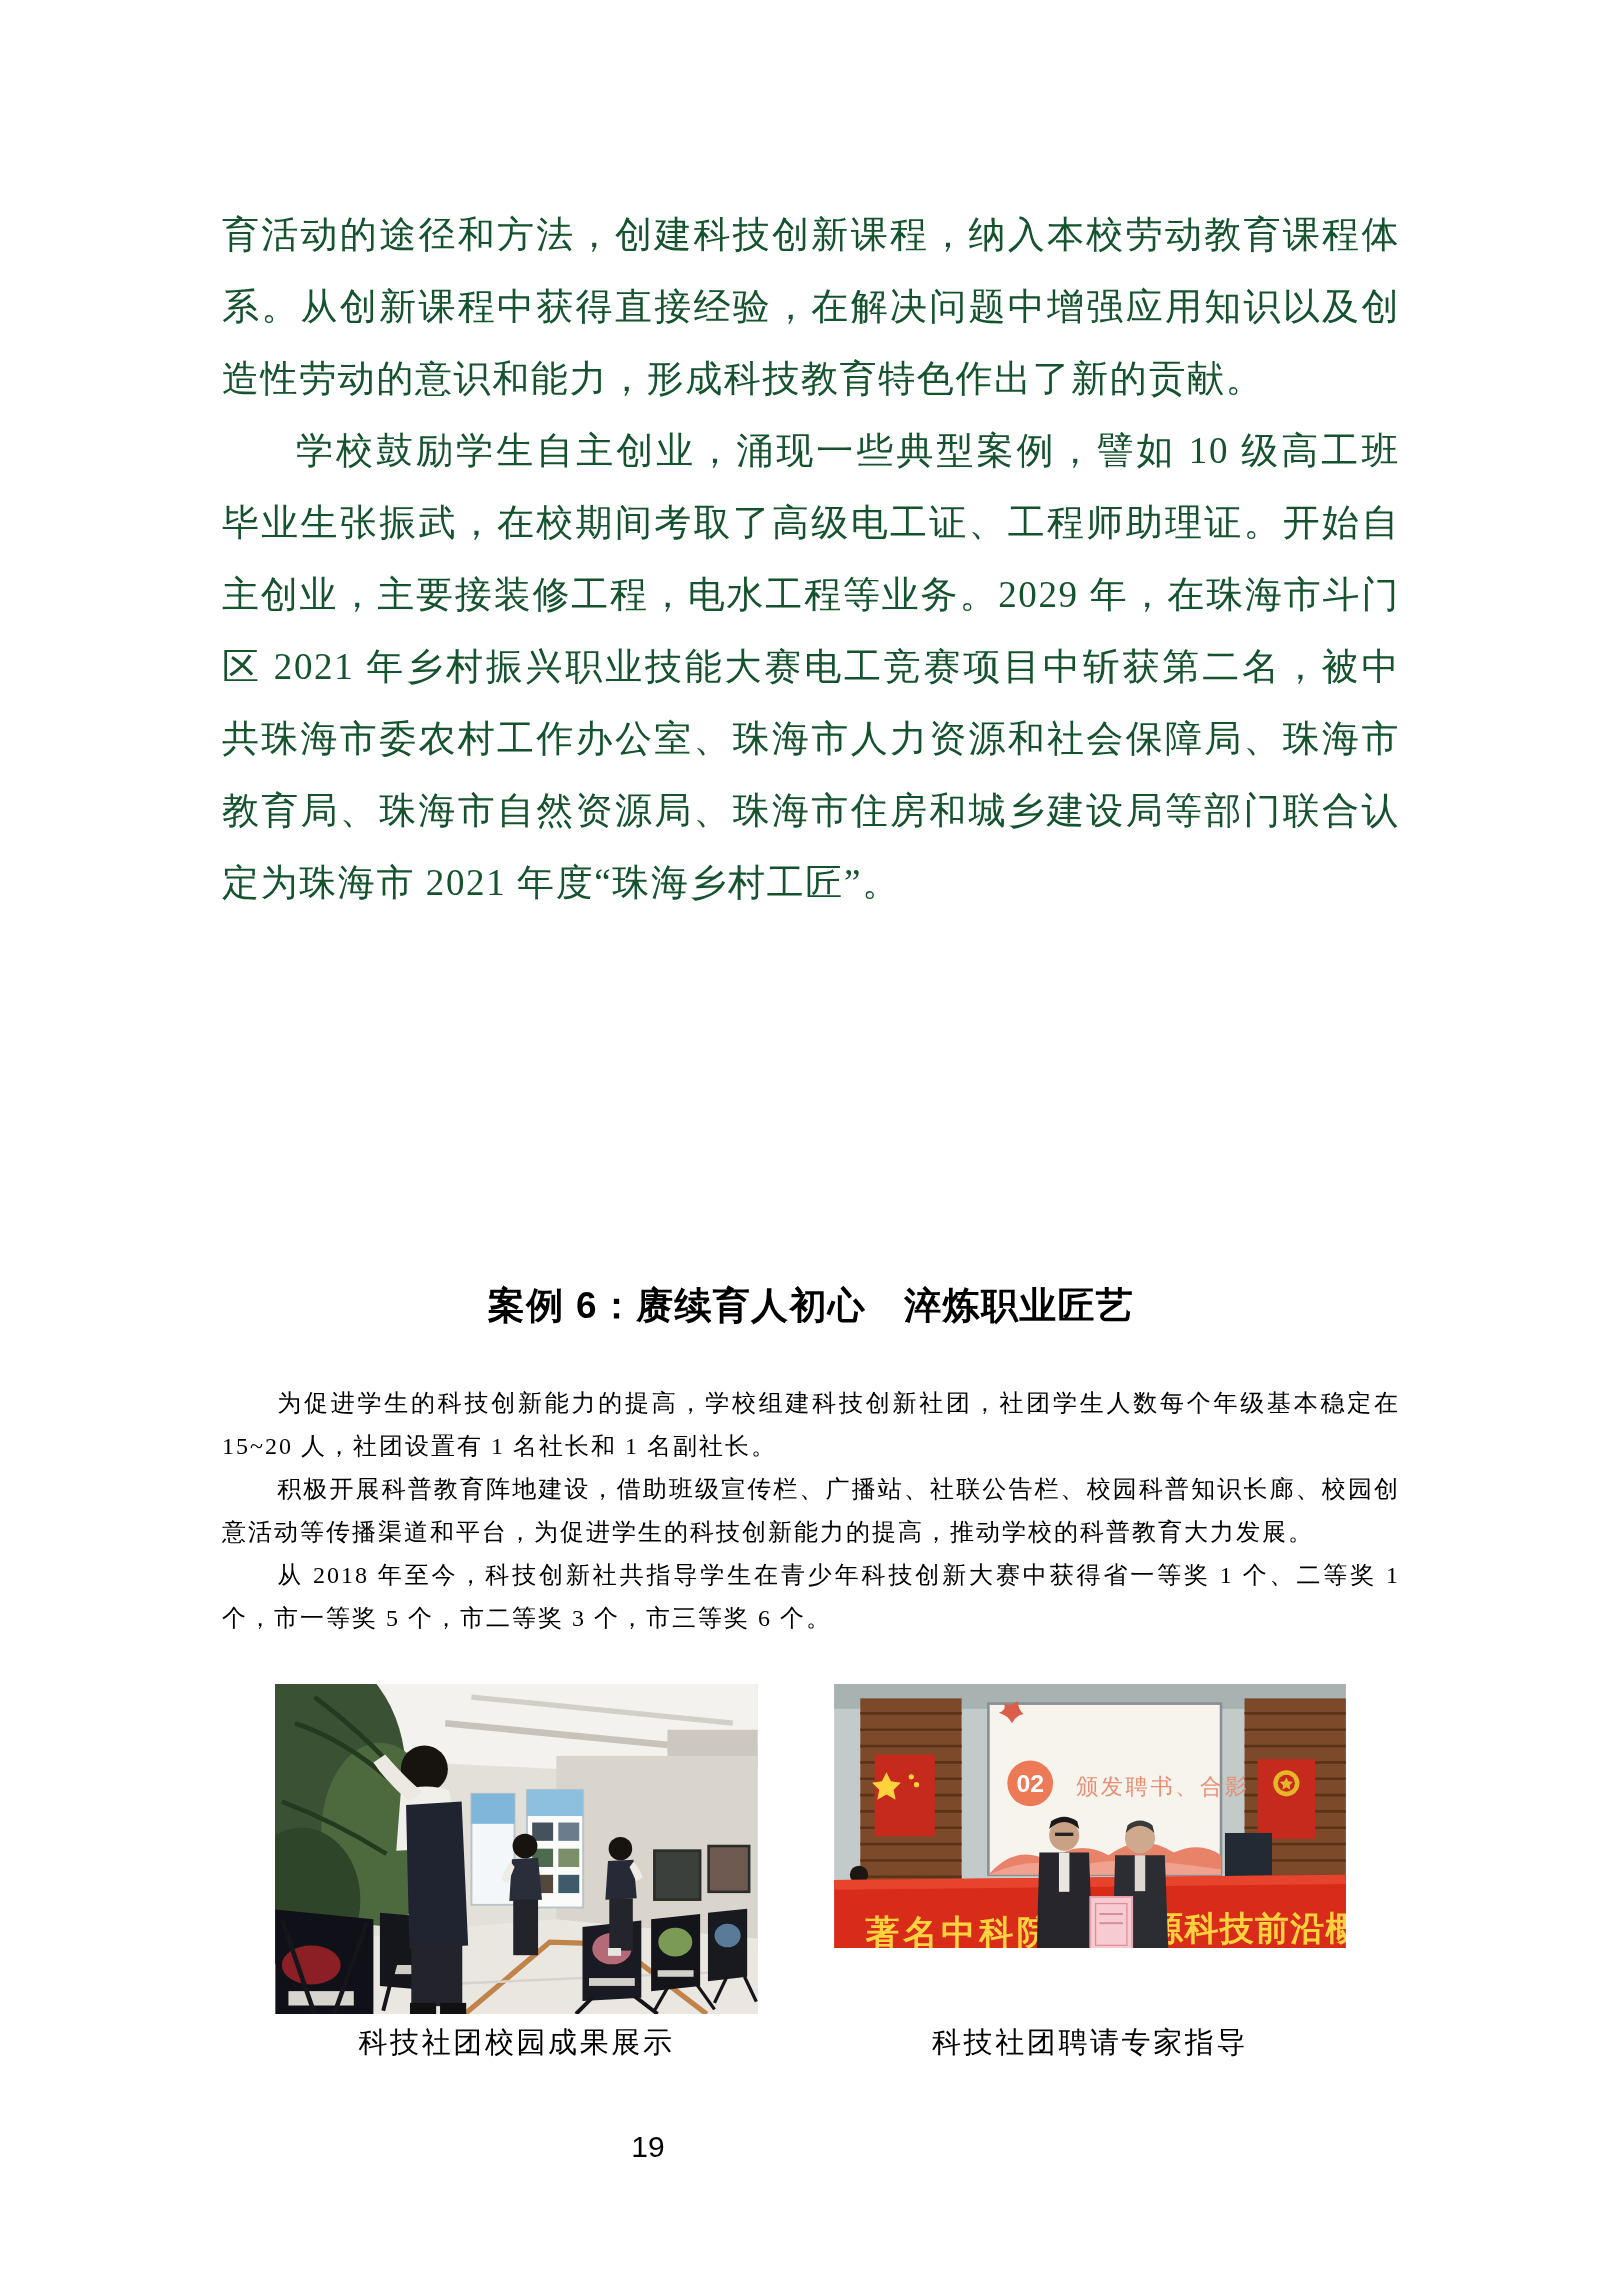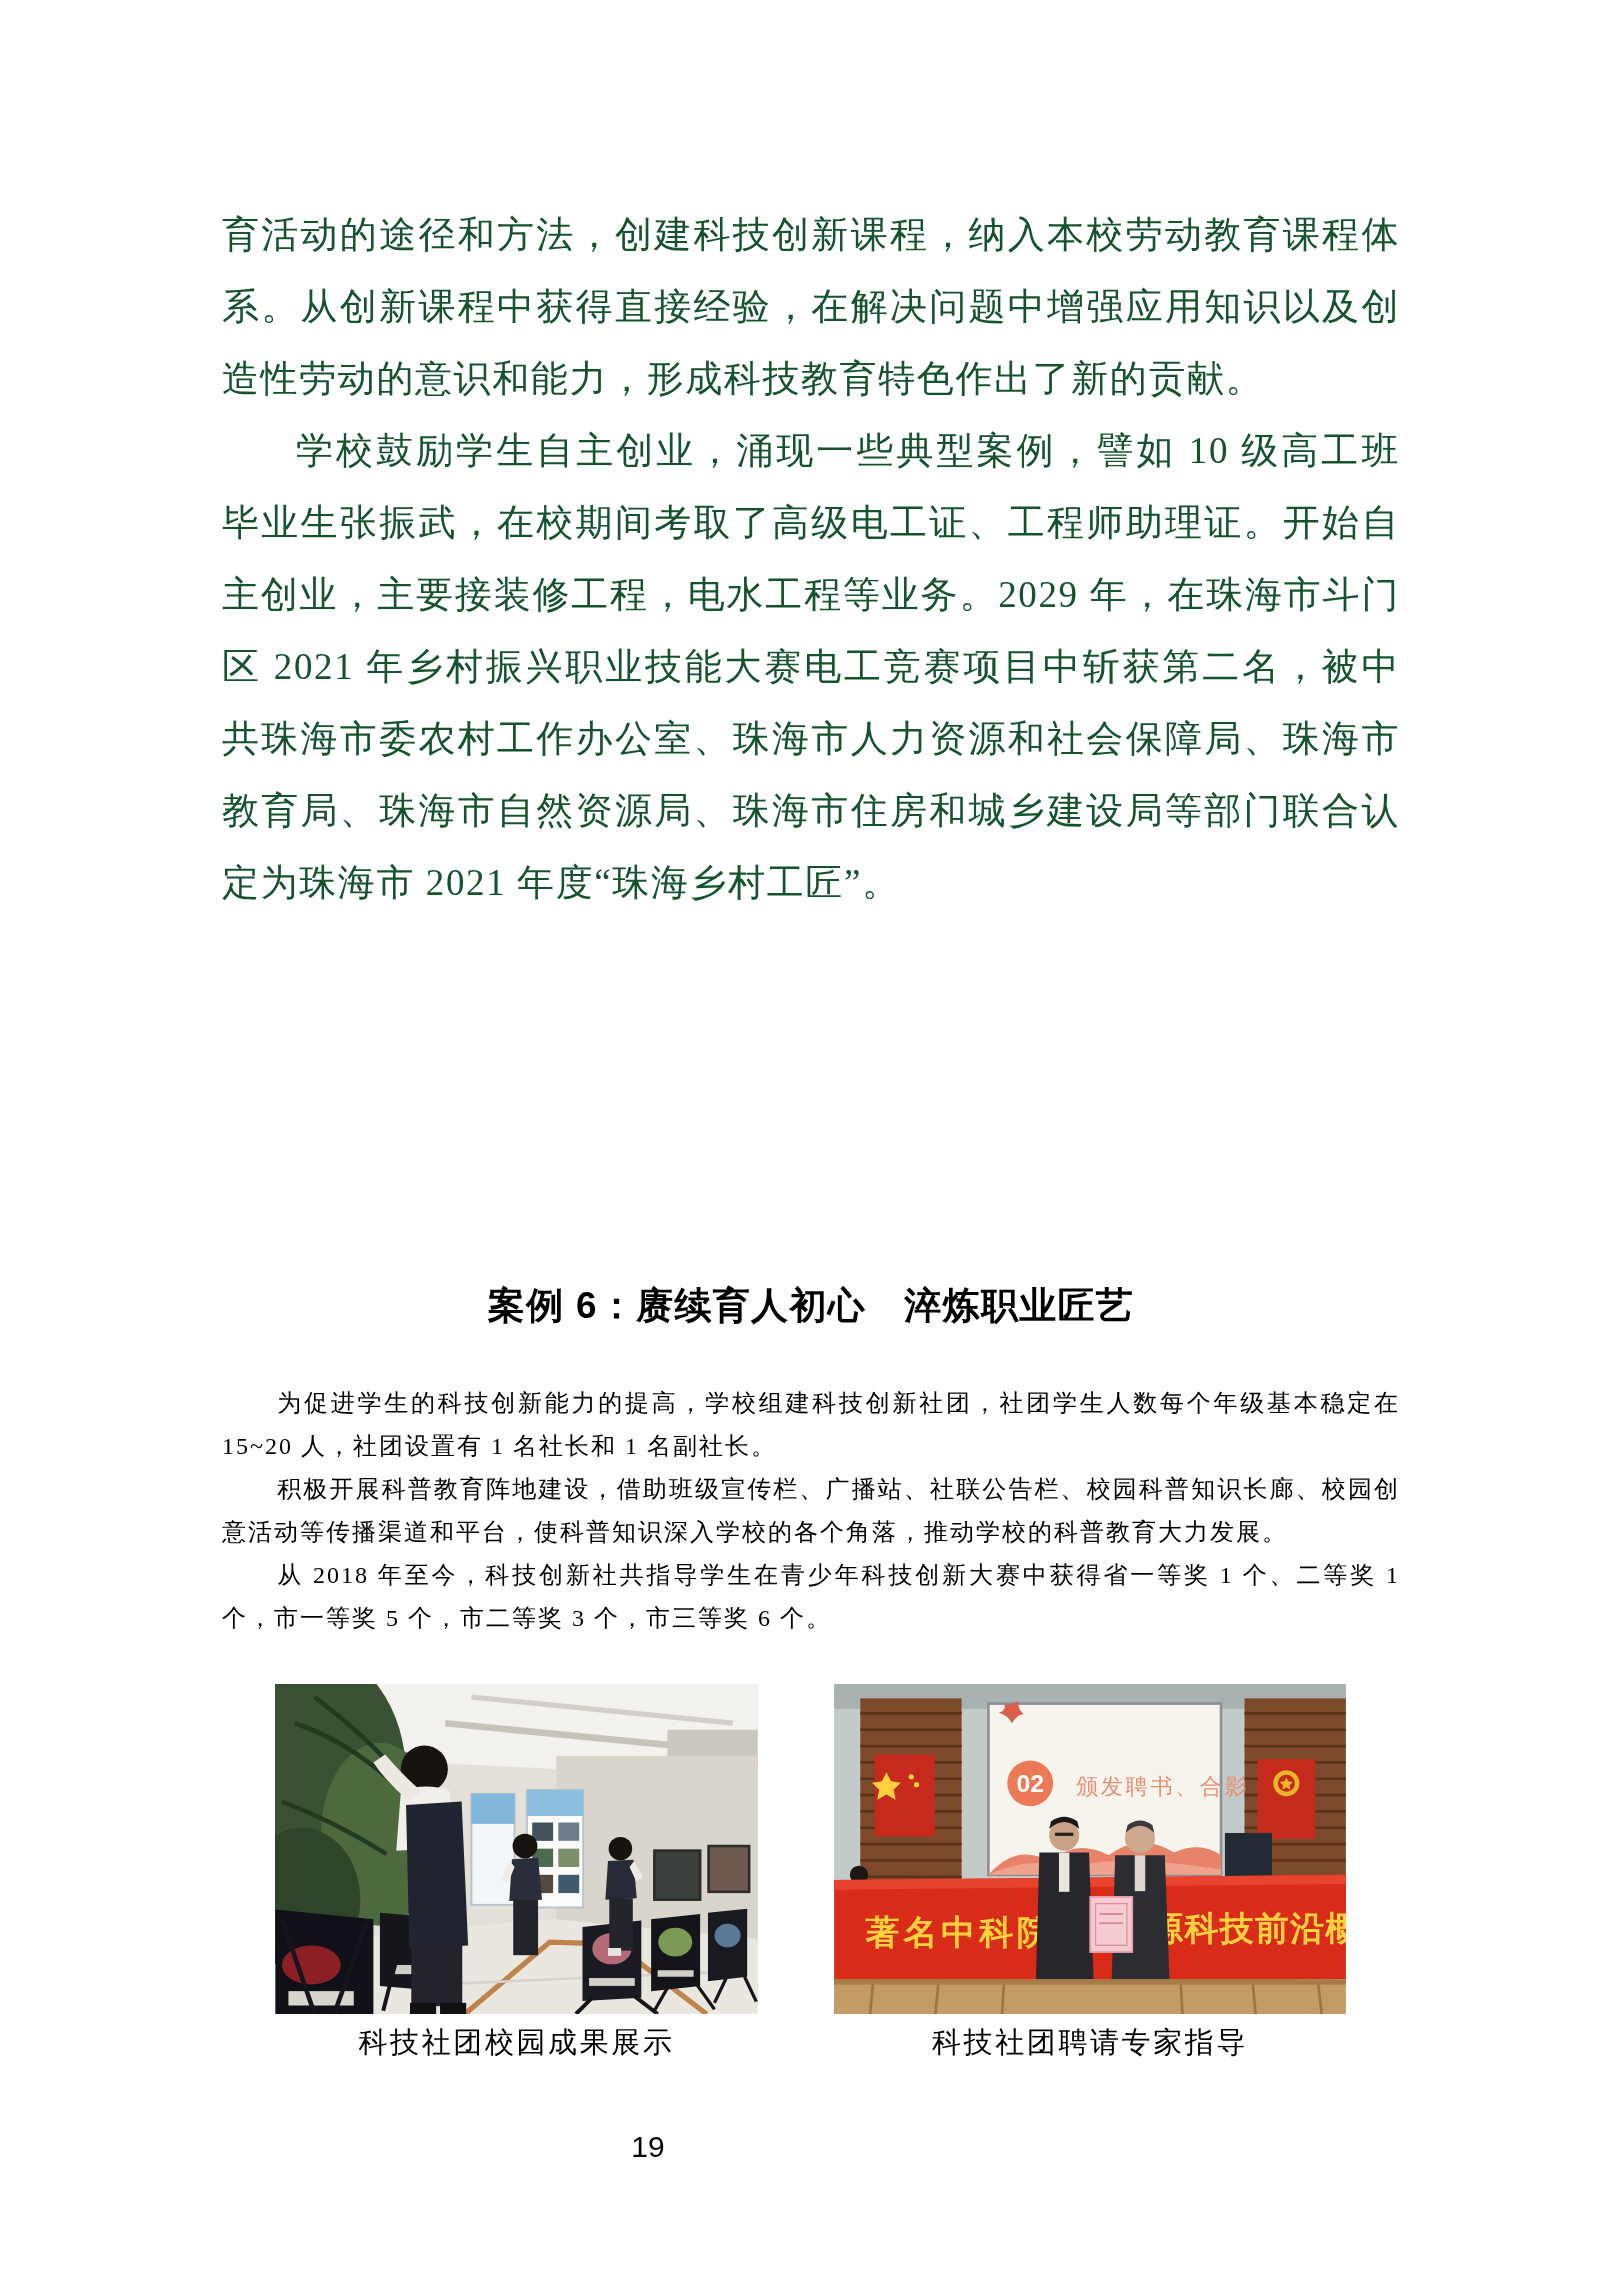--- a/index.html
+++ b/index.html
@@ -41,21 +41,21 @@
 
   <div class="body-text">
     <p>育活动的途径和方法，创建科技创新课程，纳入本校劳动教育课程体系。从创新课程中获得直接经验，在解决问题中增强应用知识以及创造性劳动的意识和能力，形成科技教育特色作出了新的贡献。</p>
     <p class="indent">学校鼓励学生自主创业，涌现一些典型案例，譬如 10 级高工班毕业生张振武，在校期间考取了高级电工证、工程师助理证。开始自主创业，主要接装修工程，电水工程等业务。2029 年，在珠海市斗门区 2021 年乡村振兴职业技能大赛电工竞赛项目中斩获第二名，被中共珠海市委农村工作办公室、珠海市人力资源和社会保障局、珠海市教育局、珠海市自然资源局、珠海市住房和城乡建设局等部门联合认定为珠海市 2021 年度“珠海乡村工匠”。</p>
   </div>
 
   <div class="case-heading">案例 6：赓续育人初心　淬炼职业匠艺</div>
 
   <div class="case-body">
     <p>为促进学生的科技创新能力的提高，学校组建科技创新社团，社团学生人数每个年级基本稳定在 15~20 人，社团设置有 1 名社长和 1 名副社长。</p>
-    <p>积极开展科普教育阵地建设，借助班级宣传栏、广播站、社联公告栏、校园科普知识长廊、校园创意活动等传播渠道和平台，使科普知识深入学校的各个角落，推动学校的科普教育大力发展。</p>
+    <p>积极开展科普教育阵地建设，借助班级宣传栏、广播站、社联公告栏、校园科普知识长廊、校园创意活动等传播渠道和平台，为促进学生的科技创新能力的提高，推动学校的科普教育大力发展。</p>
     <p>从 2018 年至今，科技创新社共指导学生在青少年科技创新大赛中获得省一等奖 1 个、二等奖 1 个，市一等奖 5 个，市二等奖 3 个，市三等奖 6 个。</p>
   </div>
 
   <div class="figure" style="left:275px;top:1684px;width:483px;height:330px;">
     <svg width="483" height="330" viewBox="0 0 738 505">
       <rect x="0" y="0" width="738" height="505" fill="#e3e0da"></rect>
 
       <polygon points="120,0 738,0 738,95 430,130 230,120 120,60" fill="#f3f2ee"></polygon>
       <line x1="300" y1="20" x2="700" y2="60" stroke="#d2cfc8" stroke-width="8"></line>
       <line x1="260" y1="60" x2="720" y2="105" stroke="#c7c3bb" stroke-width="10"></line>
@@ -134,21 +134,21 @@
       <g>
         <circle cx="528" cy="252" r="18" fill="#17130f"></circle>
         <path d="M509,271 L548,269 L553,328 L505,330 Z" fill="#272a36"></path>
         <path d="M548,272 Q558,284 562,296 L552,302 Q546,288 542,280 Z" fill="#efece5"></path>
         <rect x="511" y="328" width="36" height="80" fill="#24252c"></rect>
         <rect x="509" y="404" width="20" height="12" fill="#e8e5df"></rect>
       </g>
     </svg>
   </div>
 
-  <div class="figure" style="left:834px;top:1684px;width:512px;height:330px;">
+  <div class="figure" style="left:834px;top:1684px;width:512px;height:264px;">
     <svg width="512" height="330" viewBox="0 0 783 505">
       <rect x="0" y="0" width="783" height="505" fill="#c2cbc9"></rect>
       <rect x="0" y="0" width="783" height="38" fill="#a8b2b0"></rect>
 
       <g>
         <rect x="40" y="22" width="155" height="345" fill="#7c4a2b"></rect>
         <g stroke="#5d3317" stroke-width="4">
           <line x1="40" y1="45" x2="195" y2="45"></line>
             <line x1="40" y1="70" x2="195" y2="70"></line>
           <line x1="40" y1="95" x2="195" y2="95"></line>

